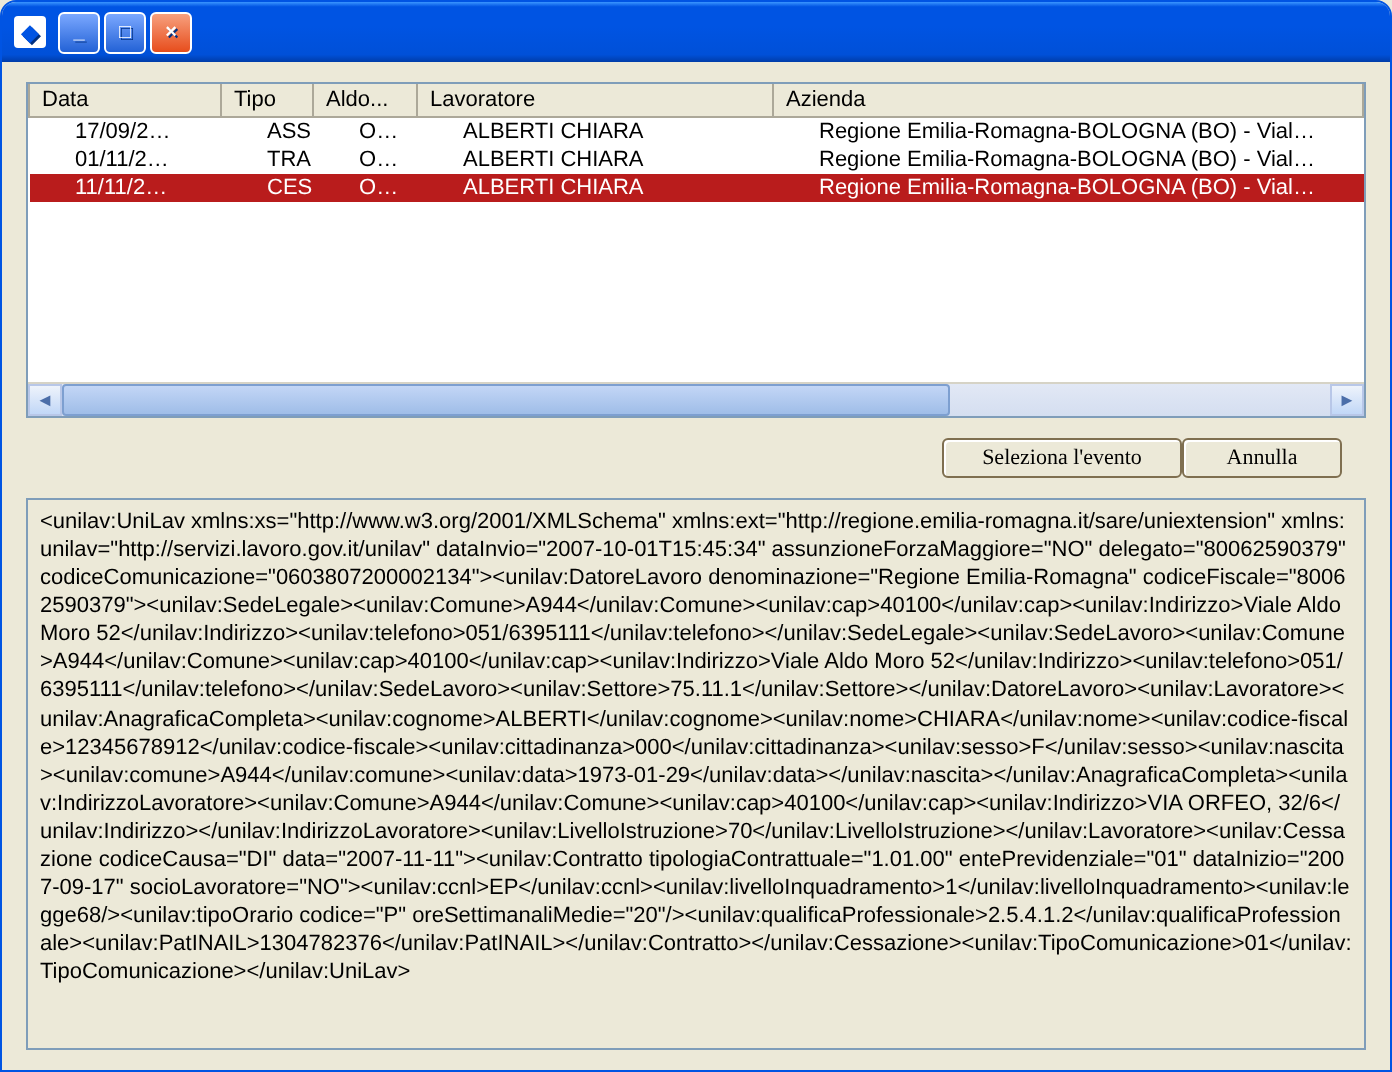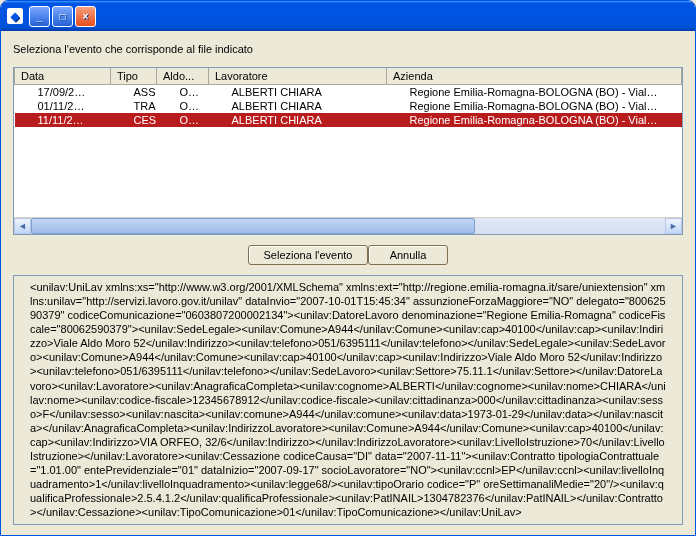--- a/index.html
+++ b/index.html
@@ -132,39 +132,40 @@
   position: absolute;
   left: 0; top: 0;
   height: 100%;
   width: 70%;
   background: linear-gradient(#c3d6f6, #9fbde8);
   border: 1px solid #7d9fd0;
   border-radius: 2px;
 }
 .button-row {
   display: flex;
-  justify-content: center;
+  justify-content: flex-end;
   padding: 2px 12px;
+  font-family: Liberation Serif, serif;
 }
 .btn {
   background: #ece9d8;
   border: 1px solid #7f6f50;
   border-radius: 3px;
   padding: 3px 12px;
   font-size: 11px;
   font-family: inherit;
   min-width: 120px;
   box-shadow: inset 1px 1px 0 #fff;
 }
 .btn.small { min-width: 80px; }
 .xml-box {
   flex: 1;
   border: 1px solid #7f9db9;
   background: #ece9d8;
-  padding: 4px 16px;
+  padding: 4px 6px;
   font-size: 11px;
   line-height: 1.28;
   color: #000;
   overflow: hidden;
   word-break: break-all;
   font-family: Tahoma, Arial, sans-serif;
 }
 </style>
 </head>
 <body>
@@ -173,21 +174,20 @@
   <div class="titlebar">
     <span class="icon">◆</span>
     <div class="win-buttons">
       <div class="win-btn win-min">_</div>
       <div class="win-btn win-max">□</div>
       <div class="win-btn win-close">×</div>
     </div>
   </div>
 
   <div class="content">
-    <div class="instruction">Seleziona l'evento che corrisponde al file indicato</div>
 
     <div class="table-wrap">
       <div class="table-scroll">
         <table>
           <colgroup>
             <col style="width:96px">
               <col style="width:46px">
               <col style="width:52px">
               <col style="width:178px">
               <col>

